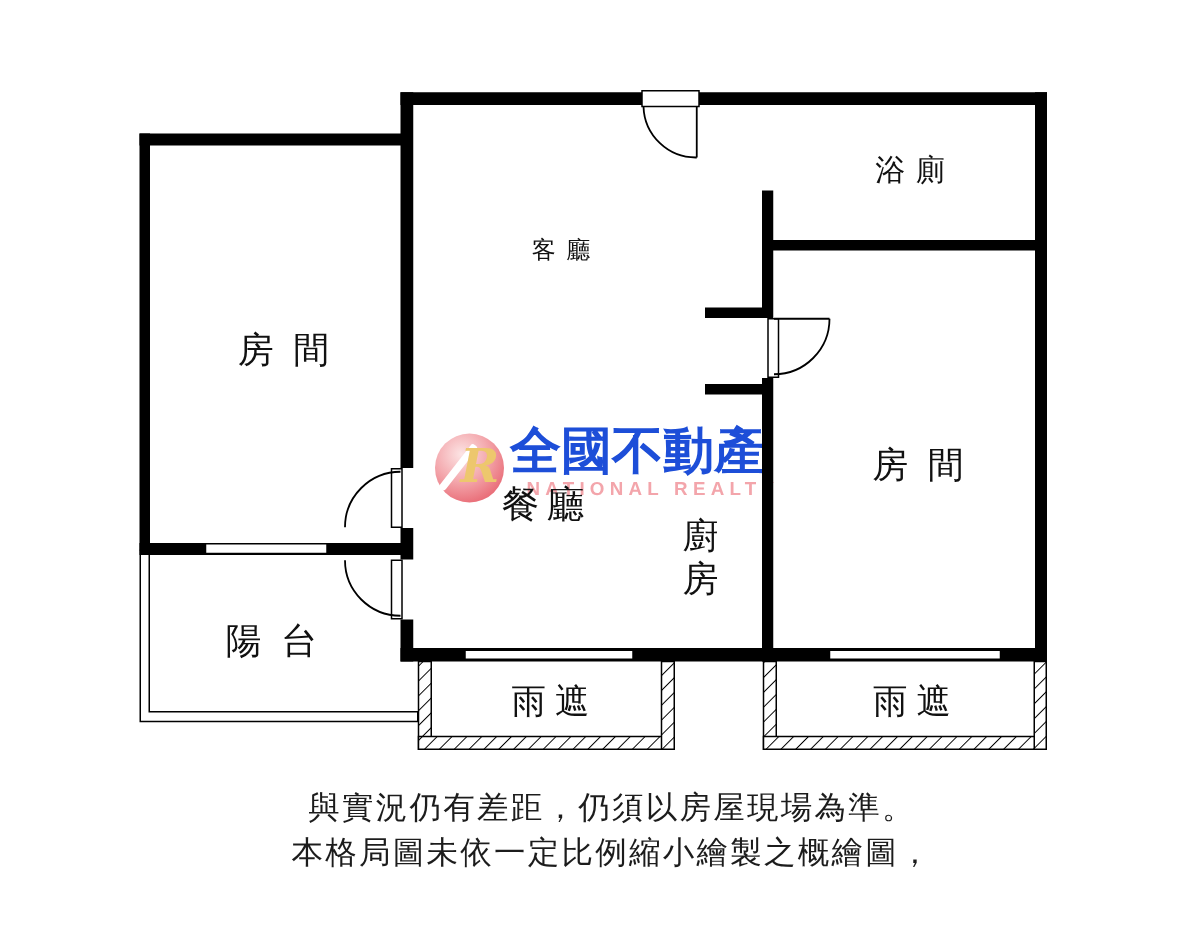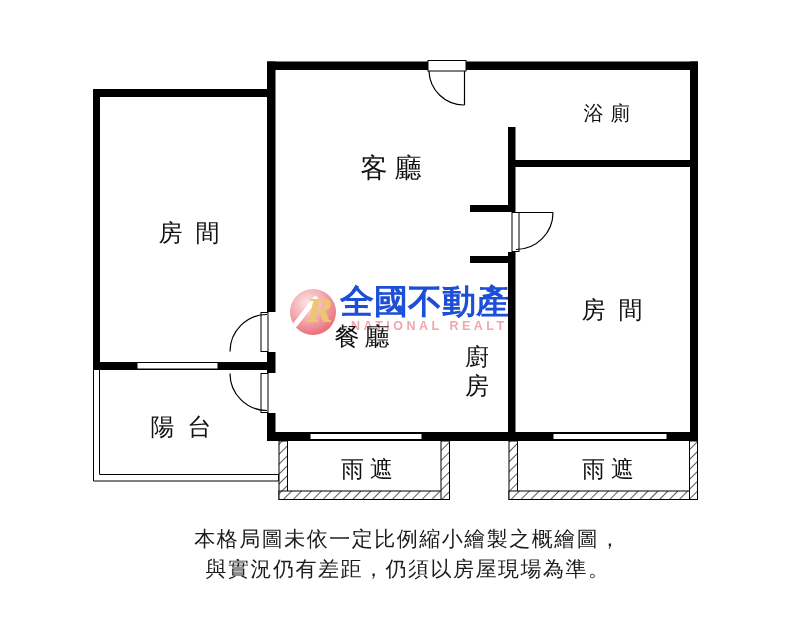--- a/index.html
+++ b/index.html
@@ -3,30 +3,30 @@
 <meta charset="utf-8">
 <style>
   html,body{margin:0;padding:0;background:#fff;}
   #stage{position:relative;width:798px;height:622px;background:#ffffff;overflow:hidden;
          font-family:"Liberation Sans",sans-serif;}
   #plan-svg{position:absolute;left:0;top:0;z-index:2;}
   
   .lbl{position:absolute;z-index:3;transform:translate(-50%,-50%);
        font-family:"DejaVu Serif","Liberation Serif",serif;color:#111;
        white-space:nowrap;line-height:1;}
-  .lbl-living {left:391px;top:167px;font-size:27px;letter-spacing:7px;text-indent:7px;}
+  .lbl-living {left:374px;top:167px;font-size:16px;letter-spacing:7px;text-indent:7px;}
   .lbl-bath   {left:607px;top:113px;font-size:20px;letter-spacing:7px;text-indent:7px;}
   .lbl-bed1   {left:189px;top:233px;font-size:24px;letter-spacing:13px;text-indent:13px;}
   .lbl-bed2   {left:612px;top:310px;font-size:24px;letter-spacing:13px;text-indent:13px;}
   .lbl-dining {left:362px;top:336px;font-size:25px;letter-spacing:5px;text-indent:5px;}
   .lbl-balcony{left:181px;top:427px;font-size:24px;letter-spacing:13px;text-indent:13px;}
   .lbl-canopy-l{left:367px;top:469px;font-size:23px;letter-spacing:6px;text-indent:6px;}
   .lbl-canopy-r{left:608px;top:469px;font-size:23px;letter-spacing:6px;text-indent:6px;}
   .lbl-kitchen{left:467px;top:372px;font-size:24px;white-space:normal;width:27px;
-               text-align:center;word-break:break-all;line-height:29px;letter-spacing:0;margin-left:10px;}
+               text-align:center;word-break:break-all;line-height:29px;letter-spacing:0;}
   
   #watermark{position:absolute;left:290px;top:285px;width:225px;height:54px;z-index:1;}
   #wm-sphere{position:absolute;left:0;top:4px;width:46px;height:46px;border-radius:50%;
     background:radial-gradient(circle at 38% 30%, #fce4e4 0%, #f4abb0 40%, #ea727c 75%, #e35460 100%);}
   #wm-slash{position:absolute;left:13px;top:4px;width:5px;height:37px;background:#fff;
     transform:rotate(38deg);border-radius:2px;}
   #wm-letter{position:absolute;left:17px;top:4px;font-family:"DejaVu Serif","Liberation Serif",serif;
     font-style:italic;font-weight:bold;font-size:31px;color:#edc76d;line-height:1.2;}
   #wm-name{position:absolute;left:50px;top:-1px;font-size:34px;font-weight:700;color:#1d4ed8;
     letter-spacing:0px;line-height:1;white-space:nowrap;}
@@ -114,17 +114,17 @@
   <div class="lbl lbl-bath">浴廁</div>
   <div class="lbl lbl-bed1">房間</div>
   <div class="lbl lbl-bed2">房間</div>
   <div class="lbl lbl-dining">餐廳</div>
   <div class="lbl lbl-kitchen">廚房</div>
   <div class="lbl lbl-balcony">陽台</div>
   <div class="lbl lbl-canopy-l">雨遮</div>
   <div class="lbl lbl-canopy-r">雨遮</div>
 
   <div id="disclaimer">
+    <div>與實況仍有差距，仍須以房屋現場為準。</div>
     <div>本格局圖未依一定比例縮小繪製之概繪圖，</div>
-    <div>與實況仍有差距，仍須以房屋現場為準。</div>
   </div>
 
 </div>
 
 </body></html>

